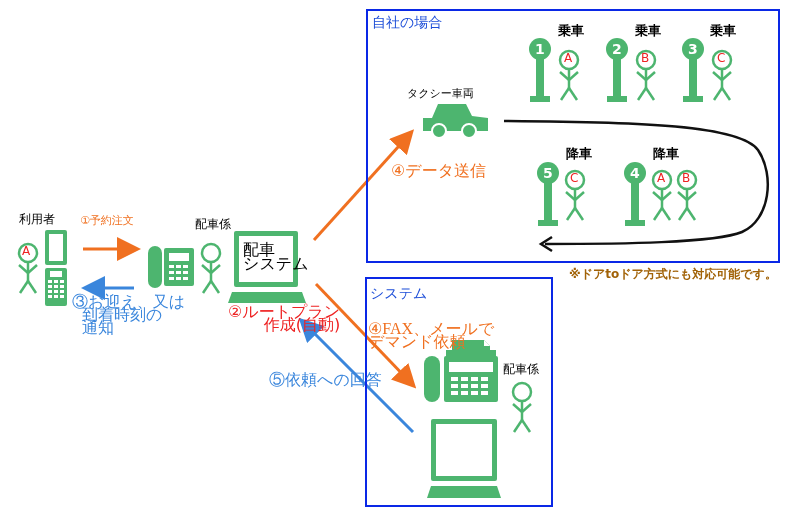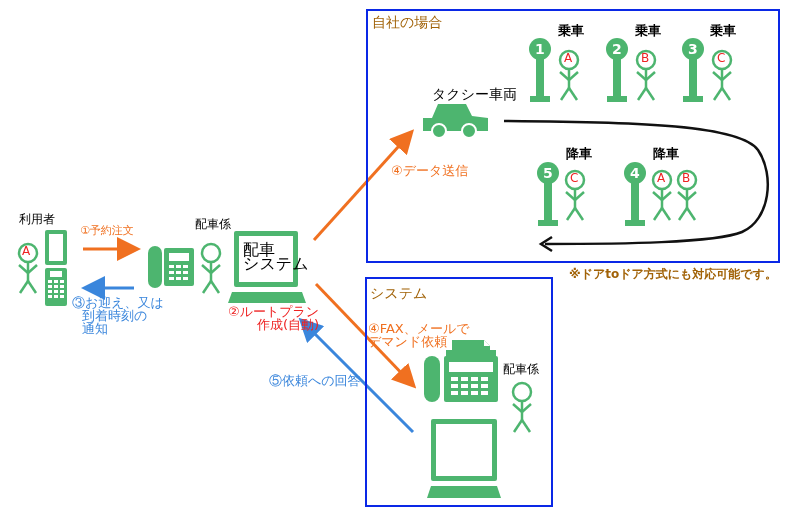--- a/index.html
+++ b/index.html
@@ -1,22 +1,22 @@
 <!DOCTYPE html>
 <html><head>
 <meta charset="utf-8">
 <style>
   html, body { margin:0; padding:0; background:#ffffff; }
   body { width:800px; height:520px; position:relative; overflow:hidden;
          font-family:"DejaVu Sans", "Liberation Sans", sans-serif; }
   .abs { position:absolute; }
   .lbl { font-size:12px; color:#000; white-space:nowrap; }
   .lbl-big { font-size:13px; color:#000; font-weight:bold; white-space:nowrap;margin-left:32px; }
-  .blue-title { font-size:14px; color:#a16207; white-space:nowrap; }
-  .note { font-size:13px; white-space:nowrap; line-height:13px; }
+  .blue-title { font-size:14px; color:#1d4ed8; white-space:nowrap; }
+  .note { font-size:16px; white-space:nowrap; line-height:13px; }
   .orange { color:#f07020; }
   .bluet { color:#3a86dc;font-family:Liberation Mono, monospace; }
   .red { color:#ee2222; }
   .panel { position:absolute; border:2px solid #0a28e6; box-sizing:border-box; }
   svg { position:absolute; left:0; top:0; }
   .footnote { font-size:12px; color:#a16207; font-weight:bold; white-space:nowrap; }
 </style>
 </head>
 <body>
 
@@ -178,39 +178,39 @@
     <path d="M431,486 L497,486 L501,498 L427,498 Z" fill="#4db56f"></path>
   </g>
 </svg>
 
 <div class="panel" style="left:366px; top:9px; width:414px; height:254px;"></div>
 <div class="panel" style="left:365px; top:277px; width:188px; height:230px;"></div>
 
 <div class="abs lbl" style="left:19px; top:211px;">利用者</div>
 <div class="abs red" style="left:22px; top:244px; font-size:12px;">A</div>
 
-<div class="abs note orange" style="left:80px; top:224px; font-size:11px;">①予約注文</div>
+<div class="abs note orange" style="left:80px; top:214px; font-size:11px;">①予約注文</div>
 <div class="abs note bluet" style="left:72px; top:297px;">
   <div>③お迎え、又は</div>
   <div style="padding-left:10px;">到着時刻の</div>
   <div style="padding-left:10px;">通知</div>
 </div>
 
 <div class="abs lbl" style="left:195px; top:216px;">配車係</div>
 <div class="abs" style="left:243px; top:243px; font-size:16px; line-height:14px;">
   <div>配車</div>
   <div>システム</div>
 </div>
 <div class="abs note red" style="left:228px; top:305px; text-align:right;">
   <div>②ルートプラン</div>
   <div>作成(自動)</div>
 </div>
 
 <div class="abs blue-title" style="left:372px; top:14px;">自社の場合</div>
-<div class="abs lbl" style="left:432px; top:86px; font-size:14px;">タクシー車両</div>
+<div class="abs lbl" style="left:407px; top:86px; font-size:11px;">タクシー車両</div>
 <div class="abs note orange" style="left:391px; top:164px;">④データ送信</div>
 
 <div class="abs lbl-big" style="left:526px; top:22px;">乗車</div>
 <div class="abs lbl-big" style="left:603px; top:22px;">乗車</div>
 <div class="abs lbl-big" style="left:678px; top:22px;">乗車</div>
 
 <div class="abs" style="left:535px; top:41px; color:#fff; font-weight:bold; font-size:14px;">1</div>
 <div class="abs" style="left:612px; top:41px; color:#fff; font-weight:bold; font-size:14px;">2</div>
 <div class="abs" style="left:688px; top:41px; color:#fff; font-weight:bold; font-size:14px;">3</div>
 
@@ -224,18 +224,18 @@
 <div class="abs" style="left:543px; top:165px; color:#fff; font-weight:bold; font-size:14px;">5</div>
 <div class="abs" style="left:630px; top:165px; color:#fff; font-weight:bold; font-size:14px;">4</div>
 
 <div class="abs red" style="left:570px; top:171px; font-size:12px;">C</div>
 <div class="abs red" style="left:657px; top:171px; font-size:12px;">A</div>
 <div class="abs red" style="left:682px; top:171px; font-size:12px;">B</div>
 
 <div class="abs footnote" style="left:569px; top:266px;">※ドアtoドア方式にも対応可能です。</div>
 
 <div class="abs blue-title" style="left:370px; top:285px;">システム</div>
-<div class="abs note orange" style="left:368px; top:322px;">
+<div class="abs note orange" style="left:368px; top:322px;font-family:Liberation Serif, serif;">
   <div>④FAX、メールで</div>
   <div style="">デマンド依頼</div>
 </div>
 <div class="abs lbl" style="left:503px; top:361px;">配車係</div>
 <div class="abs note bluet" style="left:269px; top:375px;">⑤依頼への回答</div>
 
 </body></html>

